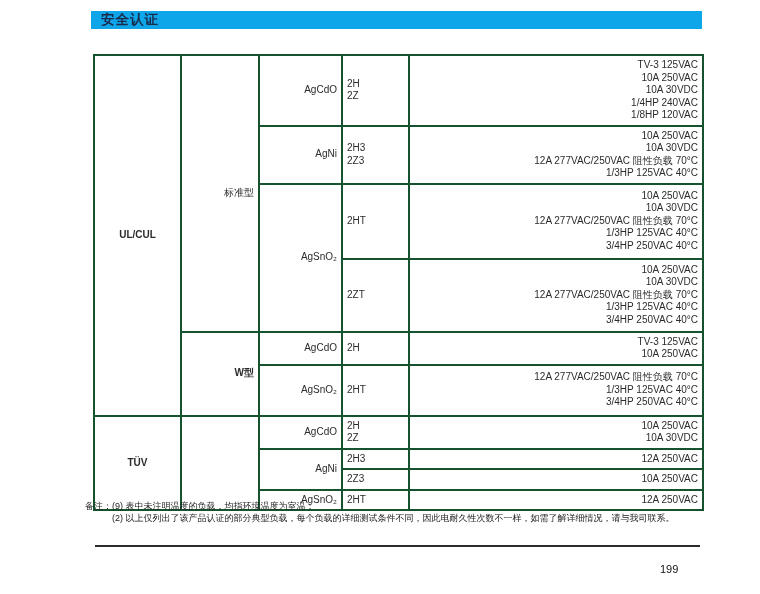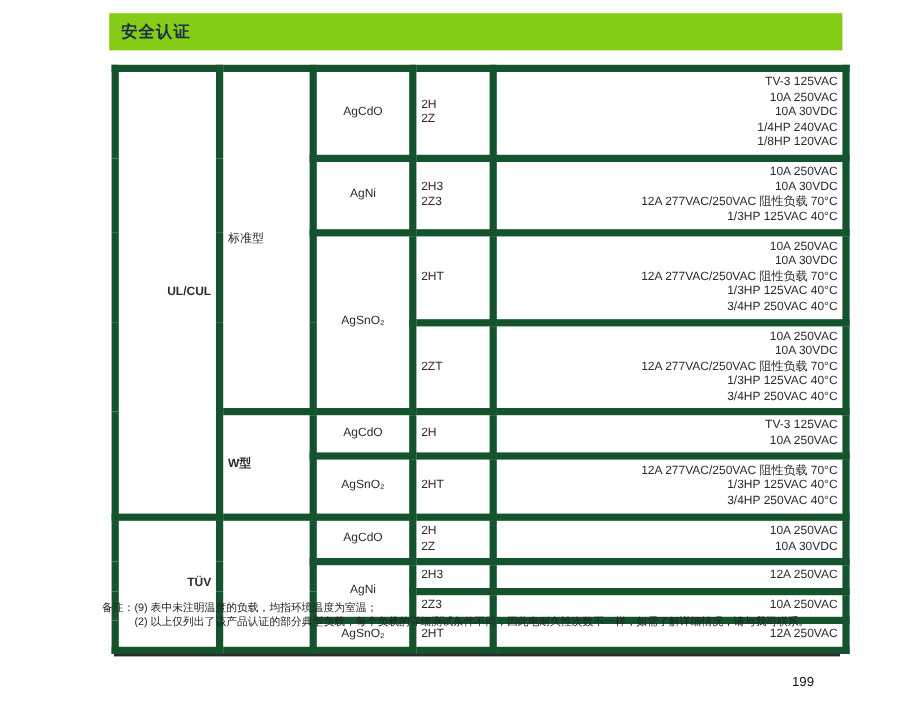--- a/index.html
+++ b/index.html
@@ -1,42 +1,42 @@
 <!DOCTYPE html>
 <html><head>
 <meta charset="utf-8">
 <style>
   html,body{margin:0;padding:0;background:#ffffff;}
   .page{
     position:relative;width:760px;height:594px;background:#ffffff;overflow:hidden;
     font-family:"Liberation Sans","DejaVu Sans",sans-serif;color:#2b2b2b;
   }
   .header-bar{
-    position:absolute;left:91px;top:11px;width:611px;height:31px;
-    background:#84cc16;display:flex;align-items:center;
+    position:absolute;left:91px;top:11px;width:611px;height:18px;
+    background:#0ea5e9;display:flex;align-items:center;
   }
   .header-bar .title{
     font-size:13.5px;font-weight:bold;color:#1b2a4a;padding-left:10px;letter-spacing:1px;
   }
   table.cert{
     position:absolute;left:93px;top:54px;width:609px;
     border-collapse:collapse;table-layout:fixed;
     font-size:10px;line-height:12.5px;
   }
   table.cert td{
-    border:6px solid #14532d;
+    border:2px solid #14532d;
     vertical-align:middle;
     padding:3px 4px;
     white-space:pre-line;
     overflow:hidden;
   }
-  td.c1{border-left:0;text-align:right;font-weight:bold;padding-left:4px;}
-  td.c2{text-align:left;}
+  td.c1{border-left:0;text-align:center;font-weight:bold;padding-left:4px;}
+  td.c2{text-align:right;}
   td.c2.bold{font-weight:bold;}
-  td.c3{text-align:center;}
+  td.c3{text-align:right;}
   td.c4{text-align:left;}
   td.c5{border-right:0;text-align:right;padding-right:6px;}
   tr.r1{height:68px;} tr.r2{height:58px;} tr.r3{height:75px;} tr.r4{height:73px;}
   tr.r5{height:33px;} tr.r6{height:51px;} tr.r7{height:27px;} tr.r8{height:19px;}
   tr.r9{height:19px;} tr.r10{height:19px;}
   .notes{
     position:absolute;left:85px;top:500px;width:618px;
     font-size:9px;line-height:12px;color:#222;display:flex;
   }
   .notes .label{flex:0 0 auto;white-space:nowrap;}

